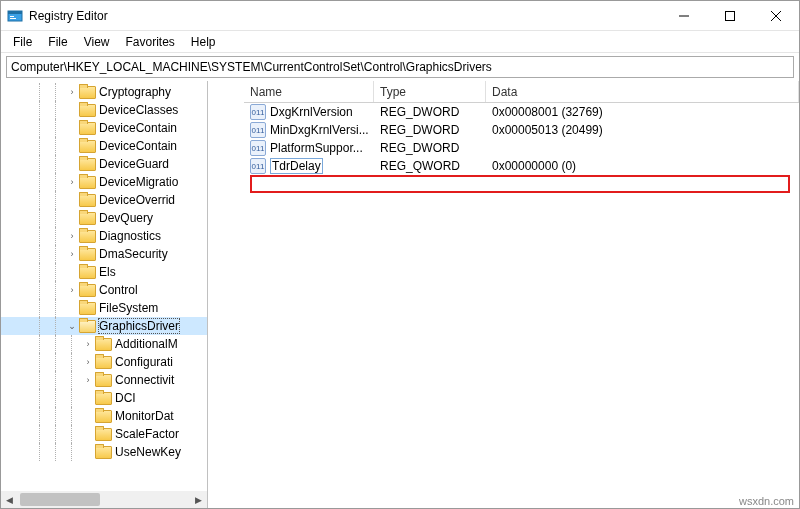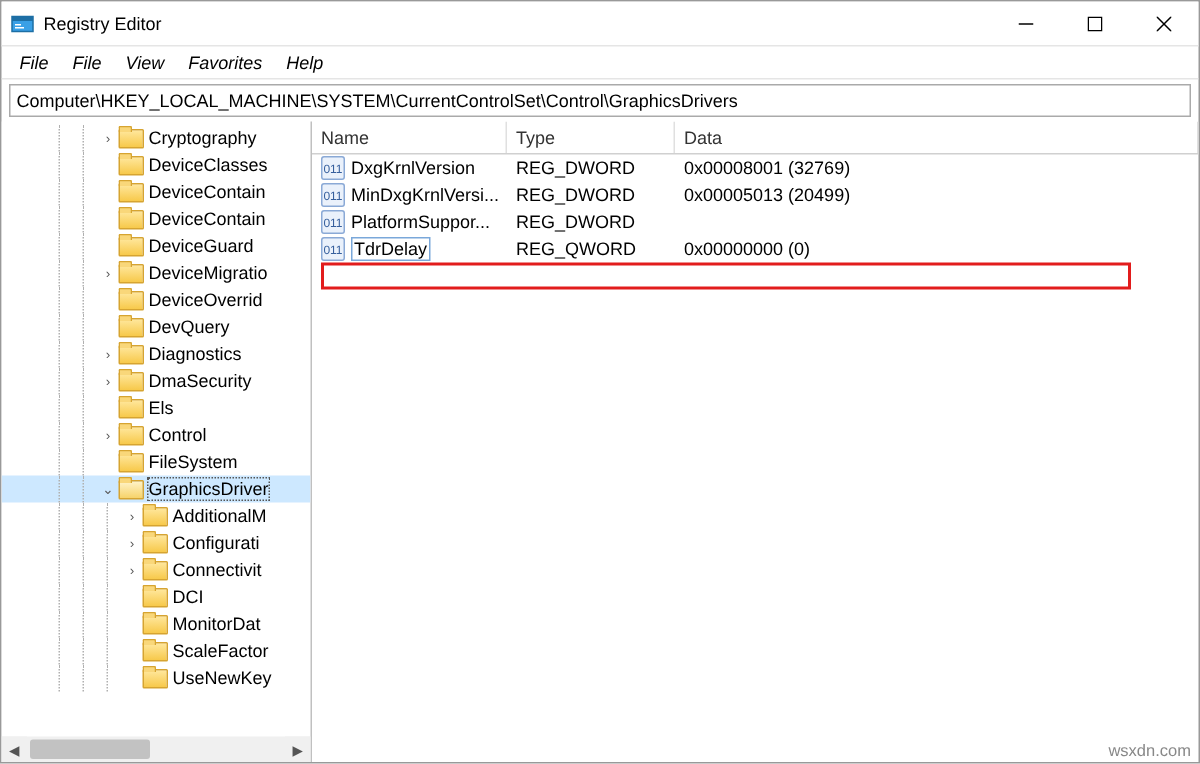--- a/index.html
+++ b/index.html
@@ -39,21 +39,20 @@
   
   .menubar {
     height: 22px;
     display: flex;
     align-items: center;
     padding: 0 4px;
     border-bottom: 1px solid #e5e5e5;
   }
   .menubar .menu-item {
     padding: 2px 8px;
-    font-style: italic;
   }
   
   .addressbar {
     height: 22px;
     border: 1px solid #aaa;
     margin: 3px 5px;
     display: flex;
     align-items: center;
     padding: 0 4px;
     background: #fff;
@@ -119,20 +118,21 @@
     background: #cde8ff;
   }
   .tree-row.selected .label {
     outline: 1px dotted #555;
   }
   
   .list-pane {
     flex: 1;
     overflow: hidden;
     position: relative;
+    margin-left: 36px;
   }
   .list-header {
     display: flex;
     height: 22px;
     align-items: center;
     border-bottom: 1px solid #d0d0d0;
     background: #fff;
     color: #333;
   }
   .list-header .col {

